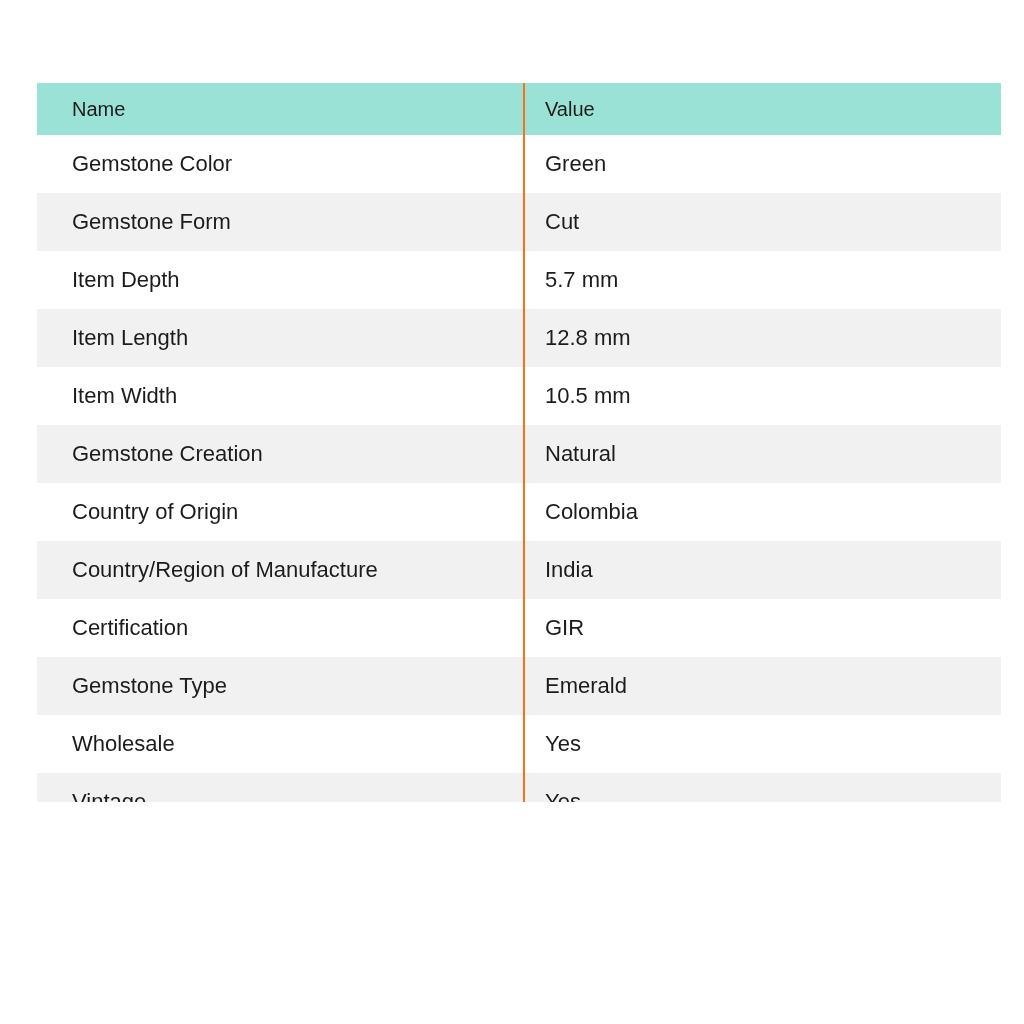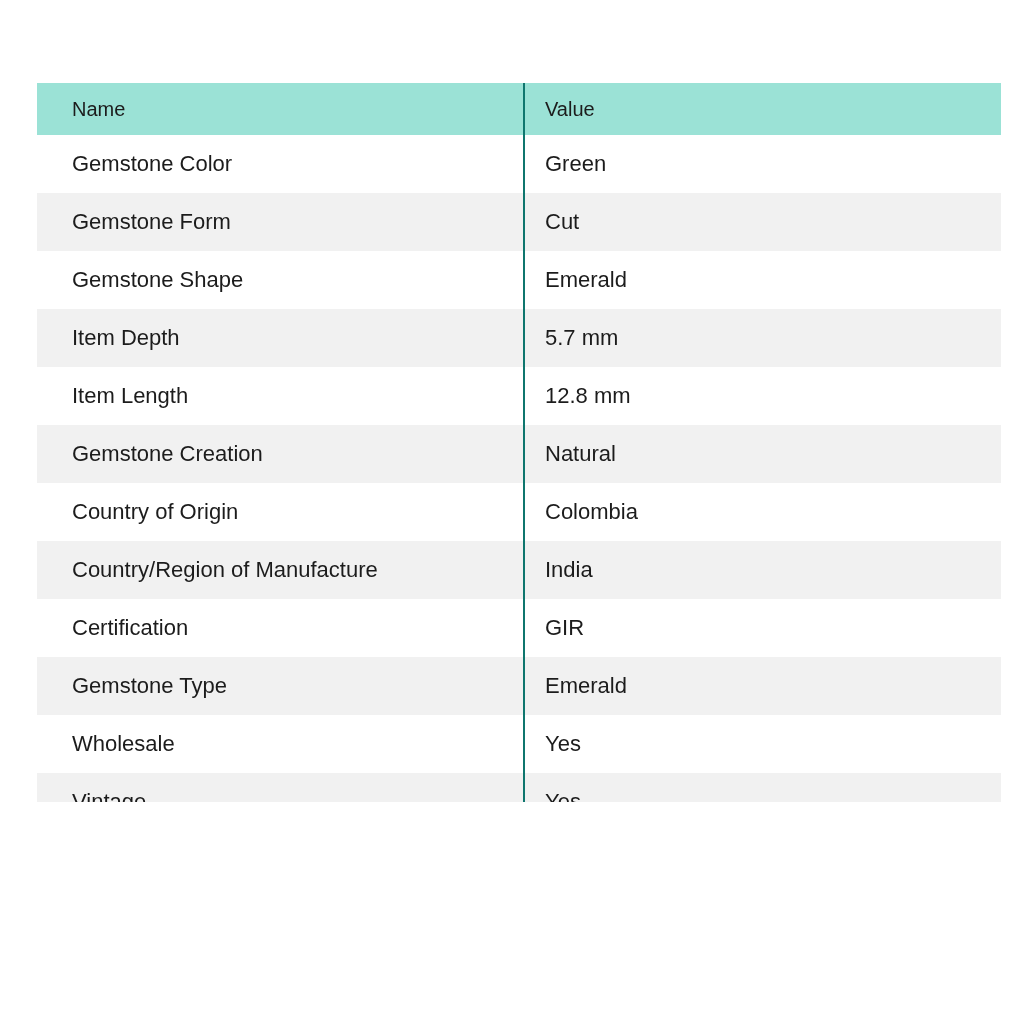--- a/index.html
+++ b/index.html
@@ -32,21 +32,21 @@
     text-align: left;
     font-weight: 500;
     font-size: 20px;
     height: 52px;
     padding: 0 0 0 35px;
     box-sizing: border-box;
     vertical-align: middle;
   }
   .spec-table th.value-col,
   .spec-table td.value-col {
-    border-left: 2px solid #0f766e;
+    border-left: 2px solid #f97316;
     padding-left: 20px;
   }
   .spec-table td {
     font-size: 22px;
     font-weight: 400;
     height: 58px;
     padding: 0 0 0 35px;
     box-sizing: border-box;
     vertical-align: middle;
     background: #ffffff;
@@ -73,30 +73,30 @@
     <tbody id="table-body">
         <tr>
           <td class="name-col">Gemstone Color</td>
           <td class="value-col">Green</td>
         </tr>
         <tr>
           <td class="name-col">Gemstone Form</td>
           <td class="value-col">Cut</td>
         </tr>
         <tr>
-          <td class="name-col">Gemstone Shape</td>
-          <td class="value-col">Emerald</td>
-        </tr>
-        <tr>
           <td class="name-col">Item Depth</td>
           <td class="value-col">5.7 mm</td>
         </tr>
         <tr>
           <td class="name-col">Item Length</td>
           <td class="value-col">12.8 mm</td>
+        </tr>
+        <tr>
+          <td class="name-col">Item Width</td>
+          <td class="value-col">10.5 mm</td>
         </tr>
         <tr>
           <td class="name-col">Gemstone Creation</td>
           <td class="value-col">Natural</td>
         </tr>
         <tr>
           <td class="name-col">Country of Origin</td>
           <td class="value-col">Colombia</td>
         </tr>
         <tr>

